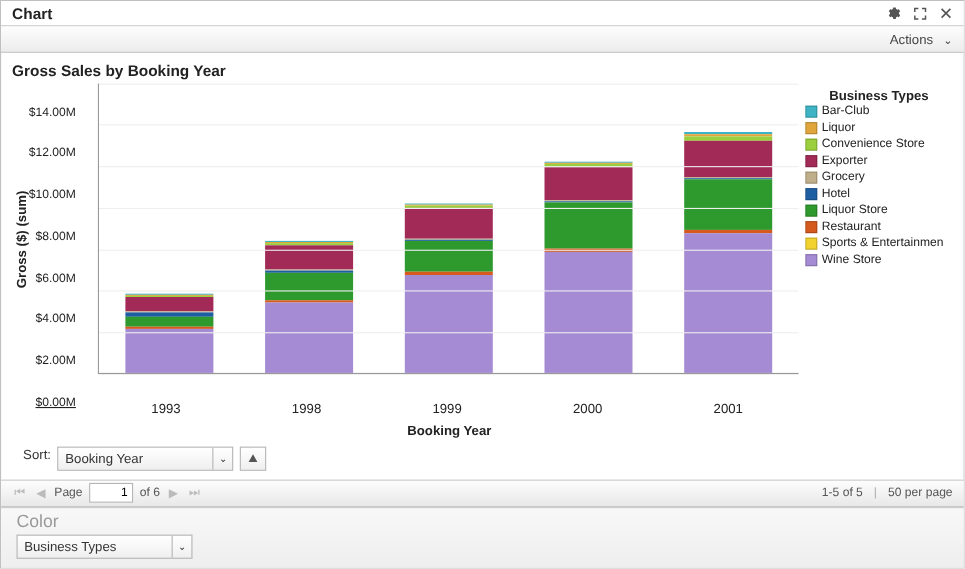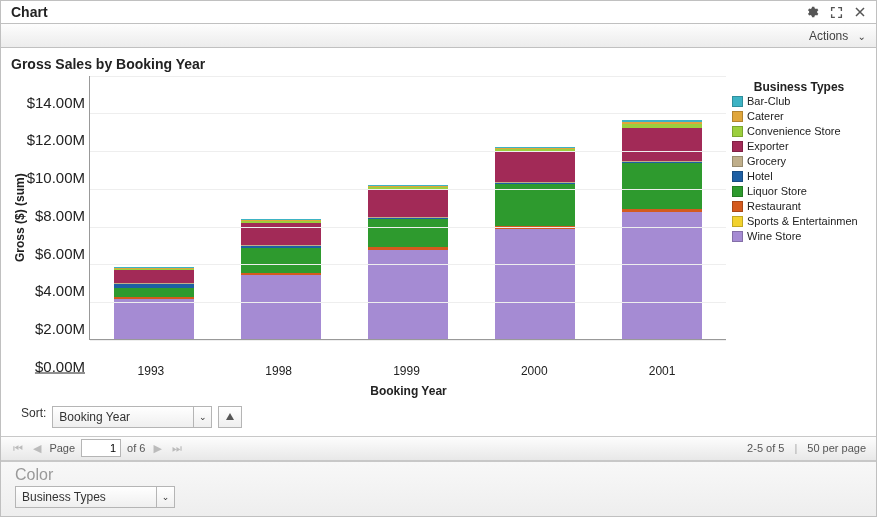--- a/index.html
+++ b/index.html
@@ -77,22 +77,22 @@
     text-align: center;
     padding: 0 2px;
     color: #222;
   }
   .yaxis {
     width: 60px;
     position: relative;
   }
   .ytick {
     position: absolute;
-    right: 4px;
-    font-size: 15px;
+    right: 20px;
+    font-size: 11px;
     color: #222;
     transform: translateY(50%);
   }
   .plot {
     flex: 1;
     position: relative;
     border-left: 1px solid #999;
     border-bottom: 1px solid #999;
   }
   .grid-line {
@@ -341,21 +341,21 @@
         </div>
       <div class="legend">
         <div class="legend-title">Business Types</div>
         <div id="legend-items">
             <div class="legend-item">
               <span class="legend-swatch" style="background: rgb(61, 179, 196);"></span>
               <span>Bar-Club</span>
             </div>
             <div class="legend-item">
               <span class="legend-swatch" style="background: rgb(224, 166, 60);"></span>
-              <span>Caterer</span>
+              <span>Liquor</span>
             </div>
             <div class="legend-item">
               <span class="legend-swatch" style="background: rgb(156, 207, 61);"></span>
               <span>Convenience Store</span>
             </div>
             <div class="legend-item">
               <span class="legend-swatch" style="background: rgb(162, 42, 87);"></span>
               <span>Exporter</span>
             </div>
             <div class="legend-item">
@@ -412,21 +412,21 @@
 
   <div class="pager-bar">
     <span class="pager-btn">⏮</span>
     <span class="pager-btn">◀</span>
     <span>Page</span>
     <input class="page-input" value="1" style="">
     <span>of 6</span>
     <span class="pager-btn">▶</span>
     <span class="pager-btn">⏭</span>
     <div class="pager-right">
-      <span>2-5 of 5</span>
+      <span>1-5 of 5</span>
       <span class="pager-sep">|</span>
       <span>50 per page</span>
     </div>
   </div>
 
   <div class="color-section">
     <div class="color-label">Color</div>
     <div class="combo" style="width:160px;margin-left:4px">
       <span class="combo-text">Business Types</span>
       <span style="flex:1"></span>

